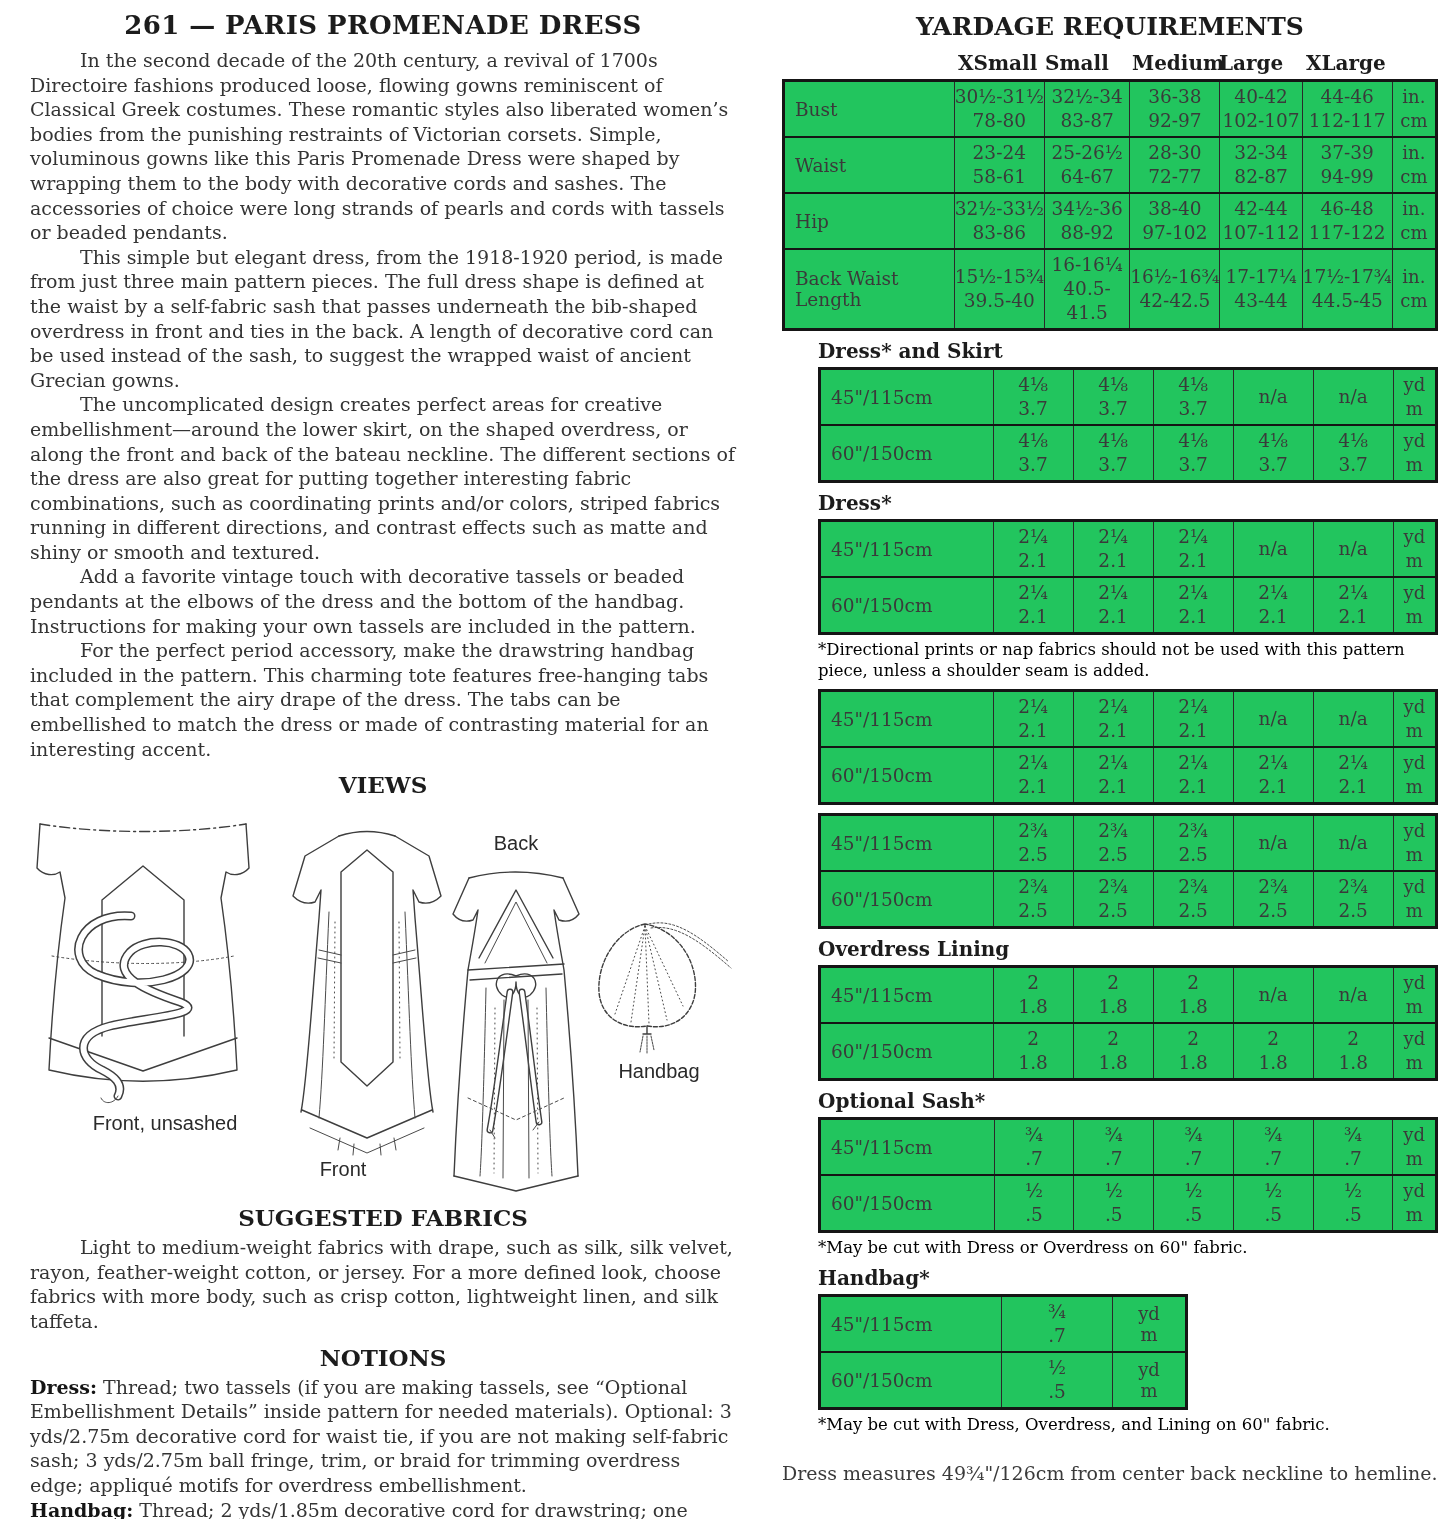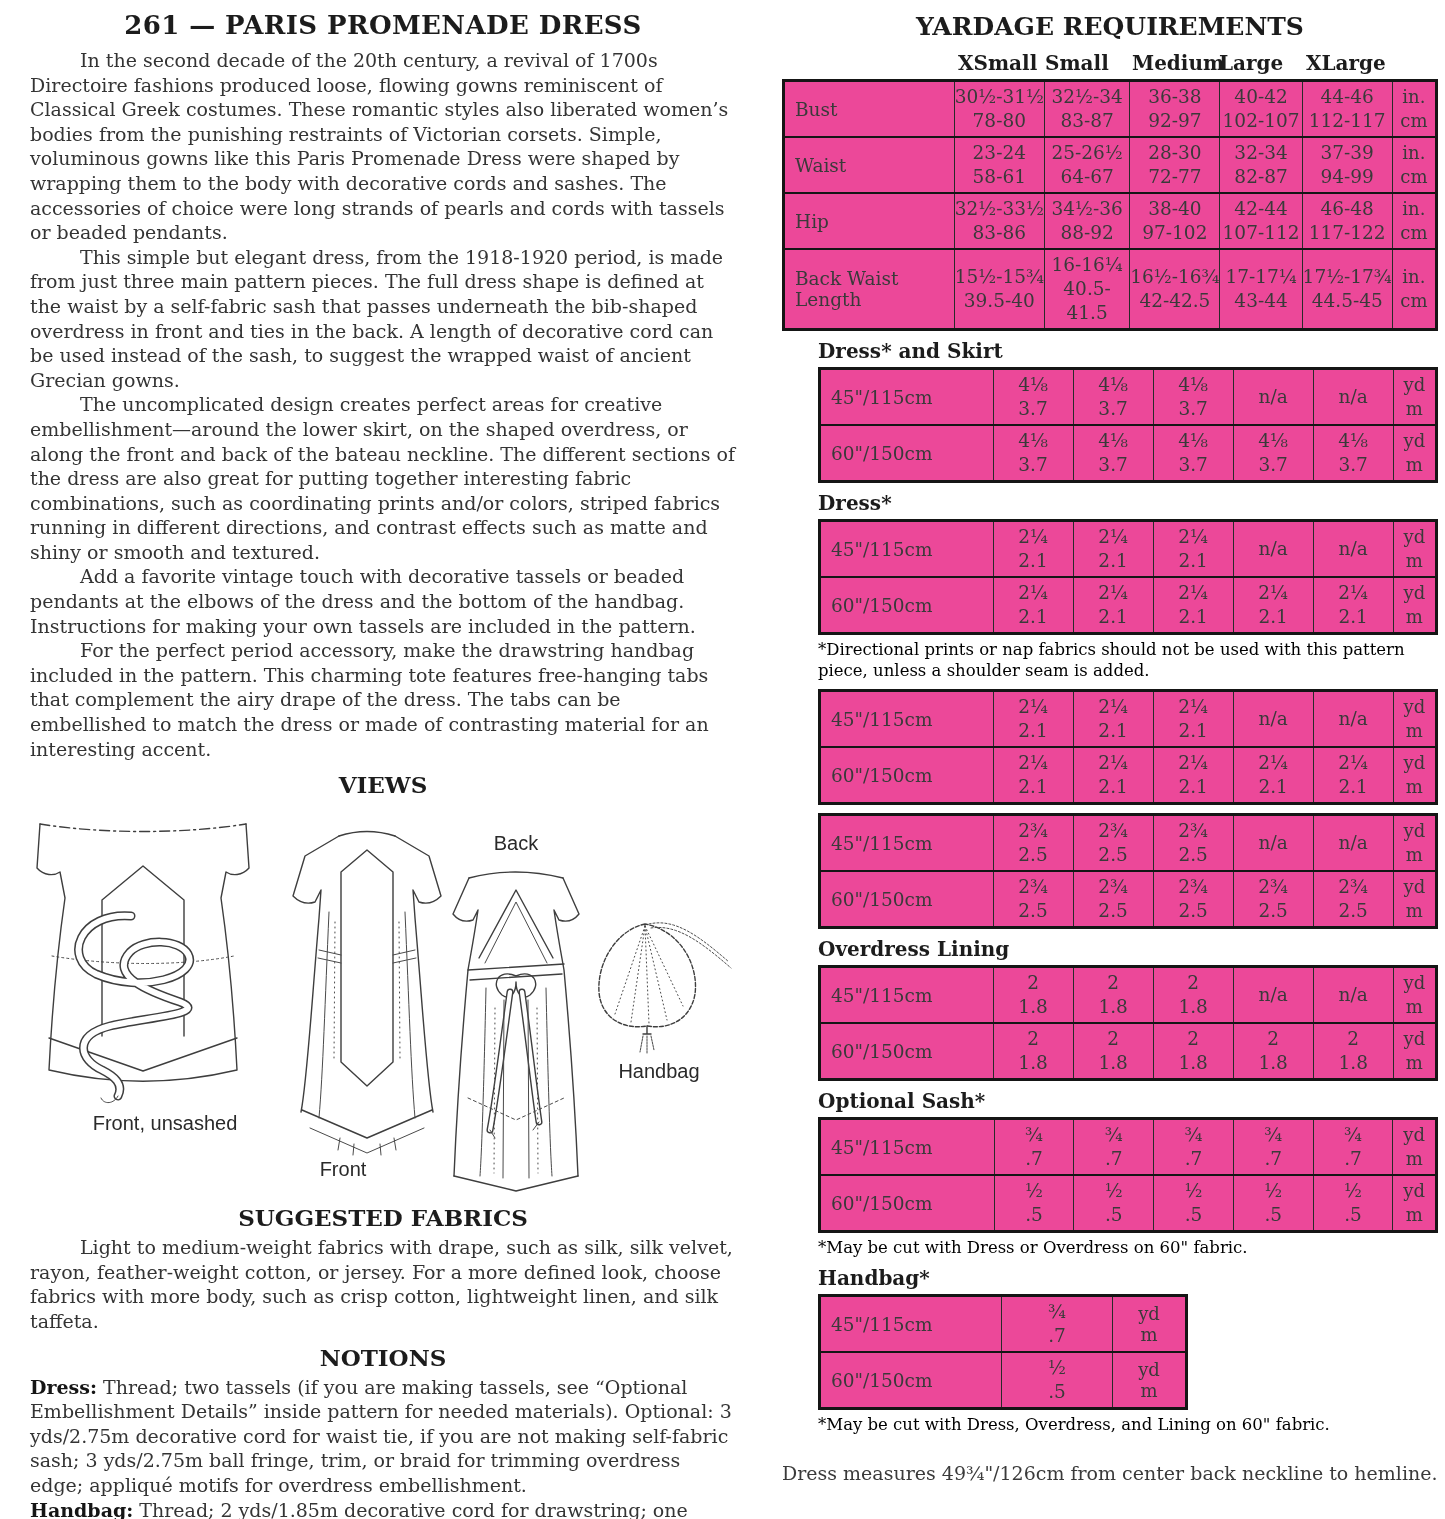--- a/index.html
+++ b/index.html
@@ -32,21 +32,21 @@
   .notion-para { font-size:19px; line-height:24.6px; margin:0; color:#343434; }
   .bold-label { font-weight:bold; color:#151515; }
 
   
   .right-col { width:656px; flex:0 0 auto; margin-left:46px; }
   .yardage-head { text-align:center; font-size:25px; font-weight:bold; color:#1c1c1c; margin:6px 0 10px 0; }
   .size-head { display:flex; font-weight:bold; font-size:20px; color:#1c1c1c; margin-bottom:4px; }
   .size-head .spacer { width:176px; flex:0 0 auto; }
   .size-head .sh { width:87px; flex:0 0 auto; }
 
-  table { border-collapse:collapse; background:#ec4899; }
+  table { border-collapse:collapse; background:#22c55e; }
   .grid-table { border:3px solid #151515; }
   .grid-table td { border:1px solid #2a2a2a; padding:0; }
   .grid-table tr + tr td { border-top:2px solid #151515; }
   td.lbl { width:170px; font-size:18.5px; color:#3a3a3a; padding-left:10px; }
   td.val { width:86px; text-align:center; font-size:18.5px; color:#3a3a3a; padding:3px 0; }
   td.val div, td.unit div { line-height:24px; }
   td.unit { width:44px; text-align:center; font-size:18px; color:#3a3a3a; }
   td.val div.na { line-height:48px; }
   td.val-wide { width:110px; text-align:center; font-size:18.5px; color:#3a3a3a; padding:3px 0; }
   td.unit-wide { width:72px; text-align:center; font-size:18px; color:#3a3a3a; }

